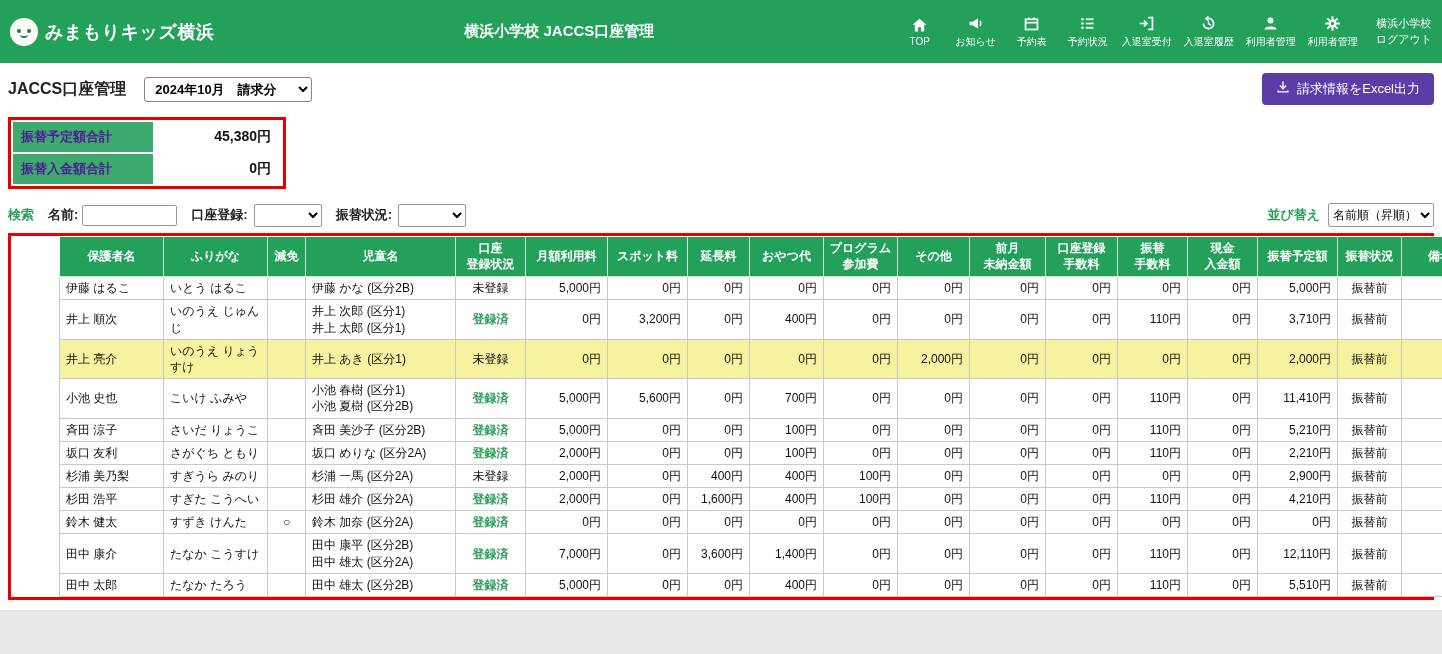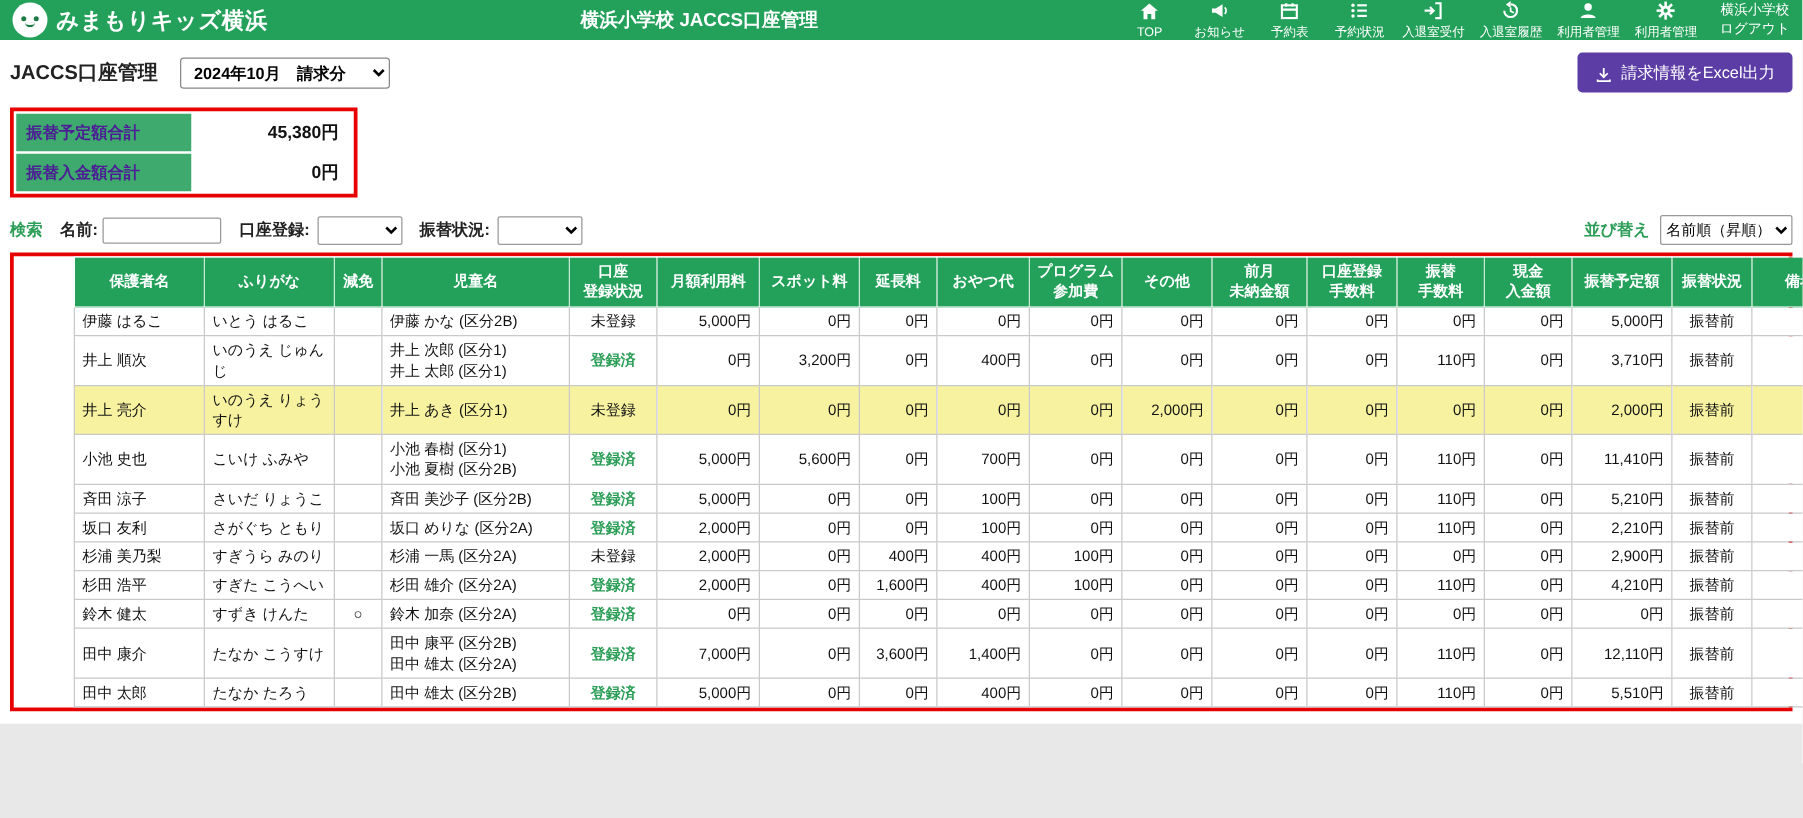--- a/index.html
+++ b/index.html
@@ -7,21 +7,21 @@
   body {
     font-family: "Liberation Sans", "DejaVu Sans", sans-serif;
     background: #e8e8e8;
     min-height: 654px;
     width: 1442px;
   }
   .content { background: #fff; padding-bottom: 10px; }
 
   
   .topbar {
-    height: 32px;
+    height: 63px;
     background: #23a05a;
     color: #fff;
     display: flex;
     align-items: center;
     padding: 0 10px;
   }
   .logo { display: flex; align-items: center; gap: 7px; cursor: pointer; min-width: 215px; }
   .logo-mascot {
     width: 28px; height: 28px; border-radius: 50%;
     background: #fff; position: relative; flex: 0 0 auto;
@@ -43,21 +43,21 @@
   
   .toolbar { display: flex; align-items: center; padding: 10px 8px 6px 8px; }
   .page-title { font-size: 16px; font-weight: bold; color: #222; }
   .period-select {
     margin-left: 18px; font-weight: bold; font-size: 13px;
     padding: 3px 18px 3px 6px; border: 1px solid #888; border-radius: 3px; background: #fff;
     font-family: inherit;
   }
   .excel-btn {
     margin-left: auto; background: #5c3da5; color: #fff; border: none; border-radius: 4px;
-    padding: 7px 14px; font-size: 13px; display: flex; align-items: flex-end; gap: 7px;
+    padding: 7px 14px; font-size: 13px; display: flex; align-items: flex-start; gap: 7px;
     cursor: pointer; font-family: inherit;
   }
 
   
   .summary {
     border: 3px solid #e60000; margin: 6px 8px 10px 8px;
     display: inline-block; background: #fff; padding: 2px; min-width: 278px;
   }
   .summary-row { display: flex; align-items: stretch; }
   .summary-row + .summary-row { margin-top: 2px; }

